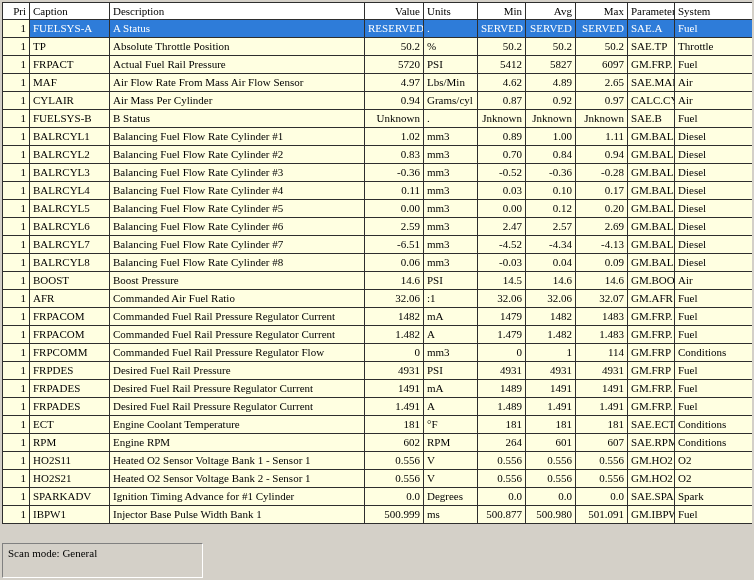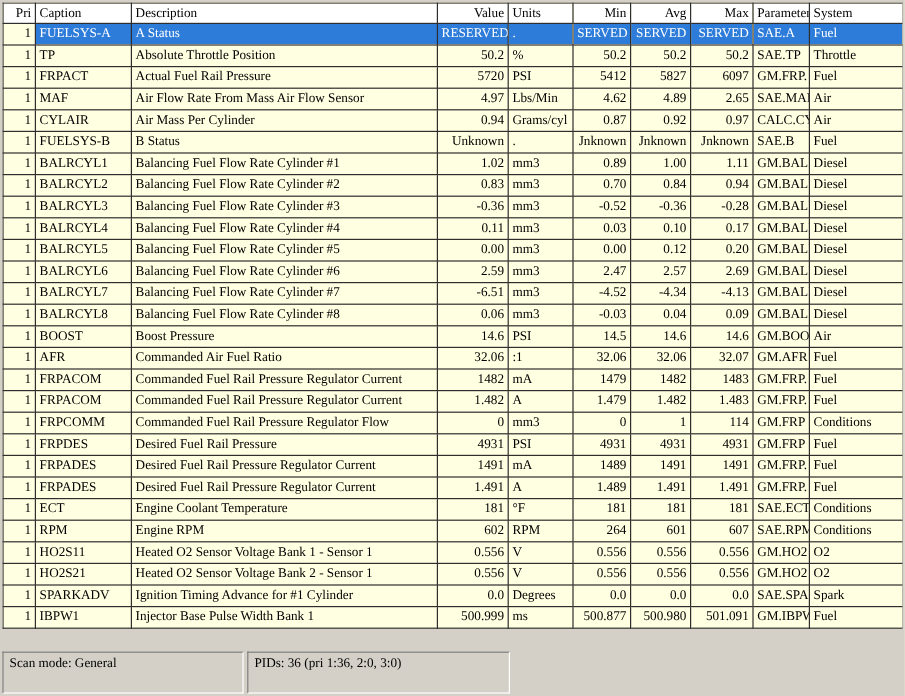--- a/index.html
+++ b/index.html
@@ -18,21 +18,21 @@
   th,td{
     border:1px solid var(--grid-line);
     padding:0 3px;height:18px;overflow:hidden;white-space:nowrap;
     font-size:11px;font-weight:400;line-height:17px;
   }
   th{background:var(--hdr-bg);height:17px;line-height:16px;}
   .al-r{text-align:right;}
   .al-l{text-align:left;}
   tr.sel td{background:var(--sel-bg);color:var(--sel-fg);}
   tr.sel td.col-pri{background:var(--row-bg);color:#000;}
-  .statusbar{margin-top:4px;height:36px;display:flex;gap:3px;}
+  .statusbar{margin-top:4px;height:36px;display:flex;gap:13px;}
   .panel{
     background:var(--chrome);
     border:1px solid;border-color:var(--panel-dark) var(--panel-light) var(--panel-light) var(--panel-dark);
     padding:1px 5px;line-height:16px;overflow:hidden;white-space:nowrap;
   }
   .panel.p1{width:201px;}
   .panel.p2{width:219px;}
   .panel.p3{flex:1;}
 </style>
 </head>
@@ -402,15 +402,14 @@
             <td class="al-r col-avg">500.980</td>
             <td class="al-r col-max">501.091</td>
             <td class="al-l col-parameter">GM.IBPW</td>
             <td class="al-l col-system">Fuel</td>
           </tr>
         </tbody>
     </table>
   </div>
   <div class="statusbar">
     <div class="panel p1">Scan mode: General</div>
-    <div class="panel p2">PIDs: 36 (pri 1:36, 2:0, 3:0)</div>
   </div>
 </div>
 
 </body></html>

